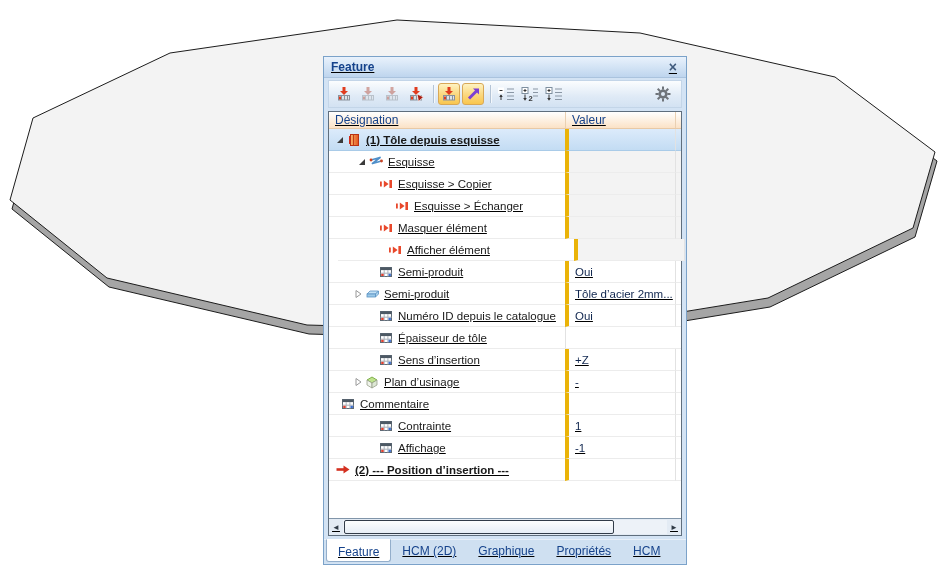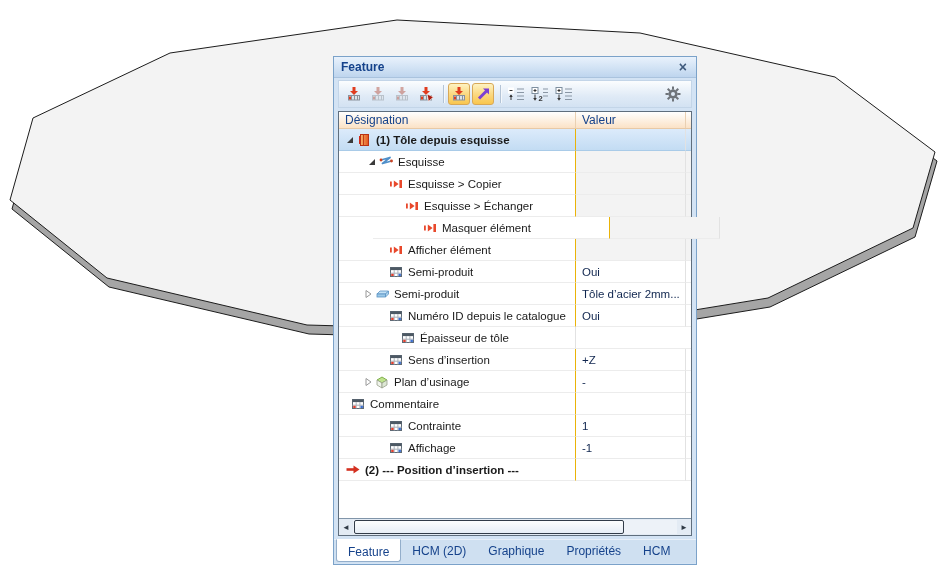--- a/index.html
+++ b/index.html
@@ -2,22 +2,22 @@
 <html><head>
 <meta charset="utf-8">
 <style>
   * { box-sizing: border-box; margin: 0; padding: 0; }
   html,body { width: 942px; height: 566px; background: #ffffff; overflow: hidden;
               font-family: "Liberation Sans", sans-serif; }
   .stage { position: relative; width: 942px; height: 566px; background: #fff; }
   #part-svg { position: absolute; left: 0; top: 0; }
 
   
-  .panel { position: absolute; left: 333px; top: 56px; width: 364px; height: 509px;
-           background: #d3e3f4; border: 1px solid #7ba2c9; display: flex; flex-direction: column; }
+  .panel { position: absolute; left: 323px; top: 56px; width: 364px; height: 509px;
+           background: #d3e3f4; border: 1px solid #7ba2c9; display: flex; flex-direction: column; text-decoration: underline; }
 
   .titlebar { height: 21px; flex: 0 0 21px; display: flex; align-items: center;
               background: linear-gradient(#e9f2fc, #bed5ee);
               border-bottom: 1px solid #aac3de; padding: 0 7px; }
   .titlebar .title { font-size: 12px; font-weight: bold; color: #15428b; flex: 1; }
   .titlebar .close { font-size: 14px; line-height: 14px; color: #3f5a7d; cursor: default;
                      font-weight: bold; padding: 0 2px; }
 
   .toolbar-wrap { padding: 2px 4px 3px 4px; }
   .toolbar { height: 28px; display: flex; align-items: center; padding: 0 4px;
@@ -41,21 +41,21 @@
   .th { padding: 1px 0 0 6px; white-space: nowrap; overflow: hidden; }
   .col-des { width: 236px; flex: 0 0 236px; }
   .col-val { width: 110px; flex: 0 0 110px; border-left: 1px solid #ead0b2; }
   .col-x   { flex: 1; border-left: 1px solid #ead0b2; }
 
   .rows { flex: 0 0 374px; }
   .trow { height: 22px; display: flex; font-size: 11.5px; color: #1a1a1a; align-items: stretch; }
   .trow .cell { border-bottom: 1px solid #ececec; display: flex; align-items: center;
                 white-space: nowrap; overflow: hidden; }
   .trow .c-des { width: 236px; flex: 0 0 236px; }
-  .trow .c-val { width: 110px; flex: 0 0 110px; border-left: 1px solid #eab308;
+  .trow .c-val { width: 110px; flex: 0 0 110px; border-left: 4px solid #eab308;
                  padding-left: 6px; color: #10264f; }
   .trow .c-x   { flex: 1; border-left: 1px solid #e2e2e2; }
   .trow.shaded .c-val, .trow.shaded .c-x { background: #f3f3f3; }
   .trow.bold { font-weight: bold; }
   .trow.sel .cell { background: linear-gradient(#dcebfb, #c3dcf3);
                     border-bottom: 1px solid #a9cbe8; }
   .expander { width: 11px; flex: 0 0 11px; display: flex; align-items: center; }
   .rowicon { width: 16px; flex: 0 0 16px; display: flex; align-items: center;
              justify-content: center; margin-right: 4px; }
   .lbl { padding-top: 1px; }
@@ -314,36 +314,36 @@
                   <polygon points="4.8,3.5 9.6,7 4.8,10.5" fill="#e8482b"></polygon>
                   <rect x="10.4" y="3" width="2.6" height="8" fill="#e8482b"></rect>
                 </svg>
               </span>
               <span class="lbl">Esquisse &gt; Échanger</span>
             </div>
             <div class="cell c-val"></div>
             <div class="cell c-x"></div>
           </div>
           <div class="trow shaded">
-            <div class="cell c-des" style="padding-left: 38px; margin-left: 34px;">
+            <div class="cell c-des" style="padding-left: 38px;">
               <span class="expander"></span>
               <span class="rowicon">
                 <svg width="14" height="14" viewBox="0 0 14 14">
                   <rect x="1" y="4.5" width="1.8" height="5" fill="#e8482b"></rect>
                   <polygon points="4.8,3.5 9.6,7 4.8,10.5" fill="#e8482b"></polygon>
                   <rect x="10.4" y="3" width="2.6" height="8" fill="#e8482b"></rect>
                 </svg>
               </span>
               <span class="lbl">Masquer élément</span>
             </div>
             <div class="cell c-val"></div>
             <div class="cell c-x"></div>
           </div>
           <div class="trow shaded">
-            <div class="cell c-des" style="padding-left: 38px;">
+            <div class="cell c-des" style="padding-left: 38px; margin-left: 9px;">
               <span class="expander"></span>
               <span class="rowicon">
                 <svg width="14" height="14" viewBox="0 0 14 14">
                   <rect x="1" y="4.5" width="1.8" height="5" fill="#e8482b"></rect>
                   <polygon points="4.8,3.5 9.6,7 4.8,10.5" fill="#e8482b"></polygon>
                   <rect x="10.4" y="3" width="2.6" height="8" fill="#e8482b"></rect>
                 </svg>
               </span>
               <span class="lbl">Afficher élément</span>
             </div>
@@ -401,21 +401,21 @@
                   <rect x="2.2" y="8.8" width="2.5" height="2.2" fill="#e04030"></rect>
                   <rect x="9.5" y="8.8" width="2.4" height="2.2" fill="#3d6fd0"></rect>
                 </svg>
               </span>
               <span class="lbl">Numéro ID depuis le catalogue</span>
             </div>
             <div class="cell c-val">Oui</div>
             <div class="cell c-x"></div>
           </div>
           <div class="trow">
-            <div class="cell c-des" style="padding-left: 50px;">
+            <div class="cell c-des" style="padding-left: 38px;">
               <span class="expander"></span>
               <span class="rowicon">
                 <svg width="14" height="14" viewBox="0 0 14 14">
                   <rect x="1.5" y="2.5" width="11" height="9" fill="#ffffff" stroke="#5f6b76"></rect>
                   <rect x="1.5" y="2.5" width="11" height="2.6" fill="#4d5964"></rect>
                   <line x1="5.2" y1="5.1" x2="5.2" y2="11.5" stroke="#aab2bb"></line>
                   <line x1="8.9" y1="5.1" x2="8.9" y2="11.5" stroke="#aab2bb"></line>
                   <line x1="1.5" y1="8.2" x2="12.5" y2="8.2" stroke="#aab2bb"></line>
                   <rect x="2.2" y="8.8" width="2.5" height="2.2" fill="#e04030"></rect>
                   <rect x="9.5" y="8.8" width="2.4" height="2.2" fill="#3d6fd0"></rect>

